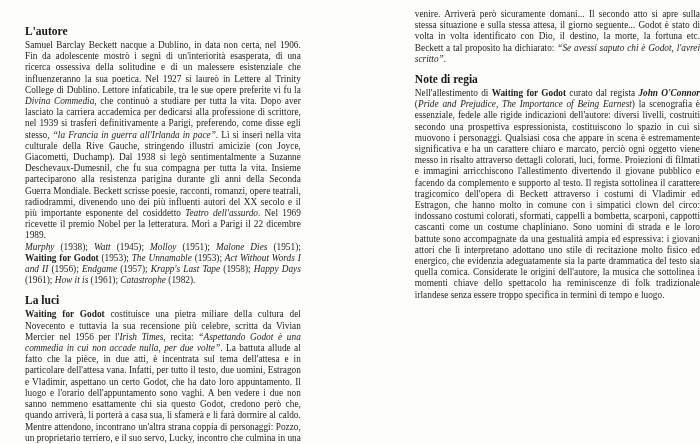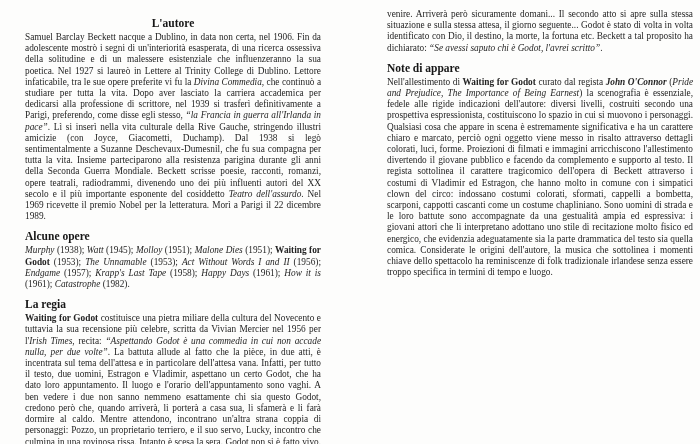--- a/index.html
+++ b/index.html
@@ -15,65 +15,64 @@
     padding: 9px 0 0 25px;
     width: 700px;
     height: 444px;
   }
   .col {
     font-size: 9.3px;
     line-height: 11.2px;
     text-align: justify;
   }
   .col-left  { width: 296px; margin-right: 66px; }
-  .col-right { width: 306px; }
+  .col-right { width: 306px; margin-left: 48px; }
   .sec-heading {
     font-size: 11.5px;
     line-height: 13px;
     font-weight: bold;
     color: #161616;
     text-align: left;
     margin: 8px 0 2px 0;
   }
-  .sec-first .sec-heading { margin-top: 8px; text-align: center; }
+  .sec-first .sec-heading { margin-top: 16px; }
   .para { text-align: justify; }
   .run-i  { font-style: italic; }
   .run-b  { font-weight: bold; font-style: italic; }
   .run-bi { font-weight: bold; }
 </style>
 </head>
 <body>
 
 <div class="page">
 
   <div class="col col-left">
 
     <section class="sec sec-first">
       <h2 class="sec-heading">L'autore</h2>
       <p class="para"><span>Samuel Barclay Beckett nacque a Dublino, in data non certa, nel 1906. Fin da adolescente mostrò i segni di un'interiorità esasperata, di una ricerca ossessiva della solitudine e di un malessere esistenziale che influenzeranno la sua poetica. Nel 1927 si laureò in Lettere al Trinity College di Dublino. Lettore infaticabile, tra le sue opere preferite vi fu la </span><span class="run-i">Divina Commedia</span><span>, che continuò a studiare per tutta la vita. Dopo aver lasciato la carriera accademica per dedicarsi alla professione di scrittore, nel 1939 si trasferì definitivamente a Parigi, preferendo, come disse egli stesso, </span><span class="run-i">“la Francia in guerra all'Irlanda in pace”</span><span>. Lì si inserì nella vita culturale della Rive Gauche, stringendo illustri amicizie (con Joyce, Giacometti, Duchamp). Dal 1938 si legò sentimentalmente a Suzanne Deschevaux-Dumesnil, che fu sua compagna per tutta la vita. Insieme parteciparono alla resistenza parigina durante gli anni della Seconda Guerra Mondiale. Beckett scrisse poesie, racconti, romanzi, opere teatrali, radiodrammi, divenendo uno dei più influenti autori del XX secolo e il più importante esponente del cosiddetto </span><span class="run-i">Teatro dell'assurdo</span><span>. Nel 1969 ricevette il premio Nobel per la letteratura. Morì a Parigi il 22 dicembre 1989.</span></p>
     </section>
 
     <section class="sec">
-      <h2 class="sec-heading">Alcune opere</h2>
       <p class="para"><span class="run-i">Murphy</span><span> (1938); </span><span class="run-i">Watt</span><span> (1945); </span><span class="run-i">Molloy</span><span> (1951); </span><span class="run-i">Malone Dies</span><span> (1951); </span><span class="run-bi">Waiting for Godot</span><span> (1953); </span><span class="run-i">The Unnamable</span><span> (1953); </span><span class="run-i">Act Without Words I and II</span><span> (1956); </span><span class="run-i">Endgame</span><span> (1957); </span><span class="run-i">Krapp's Last Tape</span><span> (1958); </span><span class="run-i">Happy Days</span><span> (1961); </span><span class="run-i">How it is</span><span> (1961); </span><span class="run-i">Catastrophe</span><span> (1982).</span></p>
     </section>
 
     <section class="sec">
-      <h2 class="sec-heading">La regia</h2>
+      <h2 class="sec-heading">La luci</h2>
       <p class="para"><span class="run-bi">Waiting for Godot</span><span> costituisce una pietra miliare della cultura del Novecento e tuttavia la sua recensione più celebre, scritta da Vivian Mercier nel 1956 per l'</span><span class="run-i">Irish Times</span><span>, recita: </span><span class="run-i">“Aspettando Godot è una commedia in cui non accade nulla, per due volte”</span><span>. La battuta allude al fatto che la pièce, in due atti, è incentrata sul tema dell'attesa e in particolare dell'attesa vana. Infatti, per tutto il testo, due uomini, Estragon e Vladimir, aspettano un certo Godot, che ha dato loro appuntamento. Il luogo e l'orario dell'appuntamento sono vaghi. A ben vedere i due non sanno nemmeno esattamente chi sia questo Godot, credono però che, quando arriverà, li porterà a casa sua, li sfamerà e li farà dormire al caldo. Mentre attendono, incontrano un'altra strana coppia di personaggi: Pozzo, un proprietario terriero, e il suo servo, Lucky, incontro che culmina in una rovinosa rissa. Intanto è scesa la sera. Godot non si è fatto vivo. Arriva però un messaggero, il quale riferisce che il signor Godot si scusa, ma che questa sera non potrà</span></p>
     </section>
 
   </div>
 
   <div class="col col-right">
 
     <section class="sec sec-first">
       <p class="para"><span>venire. Arriverà però sicuramente domani... Il secondo atto si apre sulla stessa situazione e sulla stessa attesa, il giorno seguente... Godot è stato di volta in volta identificato con Dio, il destino, la morte, la fortuna etc. Beckett a tal proposito ha dichiarato: </span><span class="run-i">“Se avessi saputo chi è Godot, l'avrei scritto”</span><span>.</span></p>
     </section>
 
     <section class="sec">
-      <h2 class="sec-heading">Note di appare</h2>
+      <h2 class="sec-heading">Note di regia</h2>
       <p class="para"><span>Nell'allestimento di </span><span class="run-bi">Waiting for Godot</span><span> curato dal regista </span><span class="run-b">John O'Connor</span><span> (</span><span class="run-i">Pride and Prejudice, The Importance of Being Earnest</span><span>) la scenografia è essenziale, fedele alle rigide indicazioni dell'autore: diversi livelli, costruiti secondo una prospettiva espressionista, costituiscono lo spazio in cui si muovono i personaggi. Qualsiasi cosa che appare in scena è estremamente significativa e ha un carattere chiaro e marcato, perciò ogni oggetto viene messo in risalto attraverso dettagli colorati, luci, forme. Proiezioni di filmati e immagini arricchiscono l'allestimento divertendo il giovane pubblico e facendo da complemento e supporto al testo. Il regista sottolinea il carattere tragicomico dell'opera di Beckett attraverso i costumi di Vladimir ed Estragon, che hanno molto in comune con i simpatici clown del circo: indossano costumi colorati, sformati, cappelli a bombetta, scarponi, cappotti cascanti come un costume chapliniano. Sono uomini di strada e le loro battute sono accompagnate da una gestualità ampia ed espressiva: i giovani attori che li interpretano adottano uno stile di recitazione molto fisico ed energico, che evidenzia adeguatamente sia la parte drammatica del testo sia quella comica. Considerate le origini dell'autore, la musica che sottolinea i momenti chiave dello spettacolo ha reminiscenze di folk tradizionale irlandese senza essere troppo specifica in termini di tempo e luogo.</span></p>
     </section>
 
   </div>
 
 </div>
 
 </body></html>

